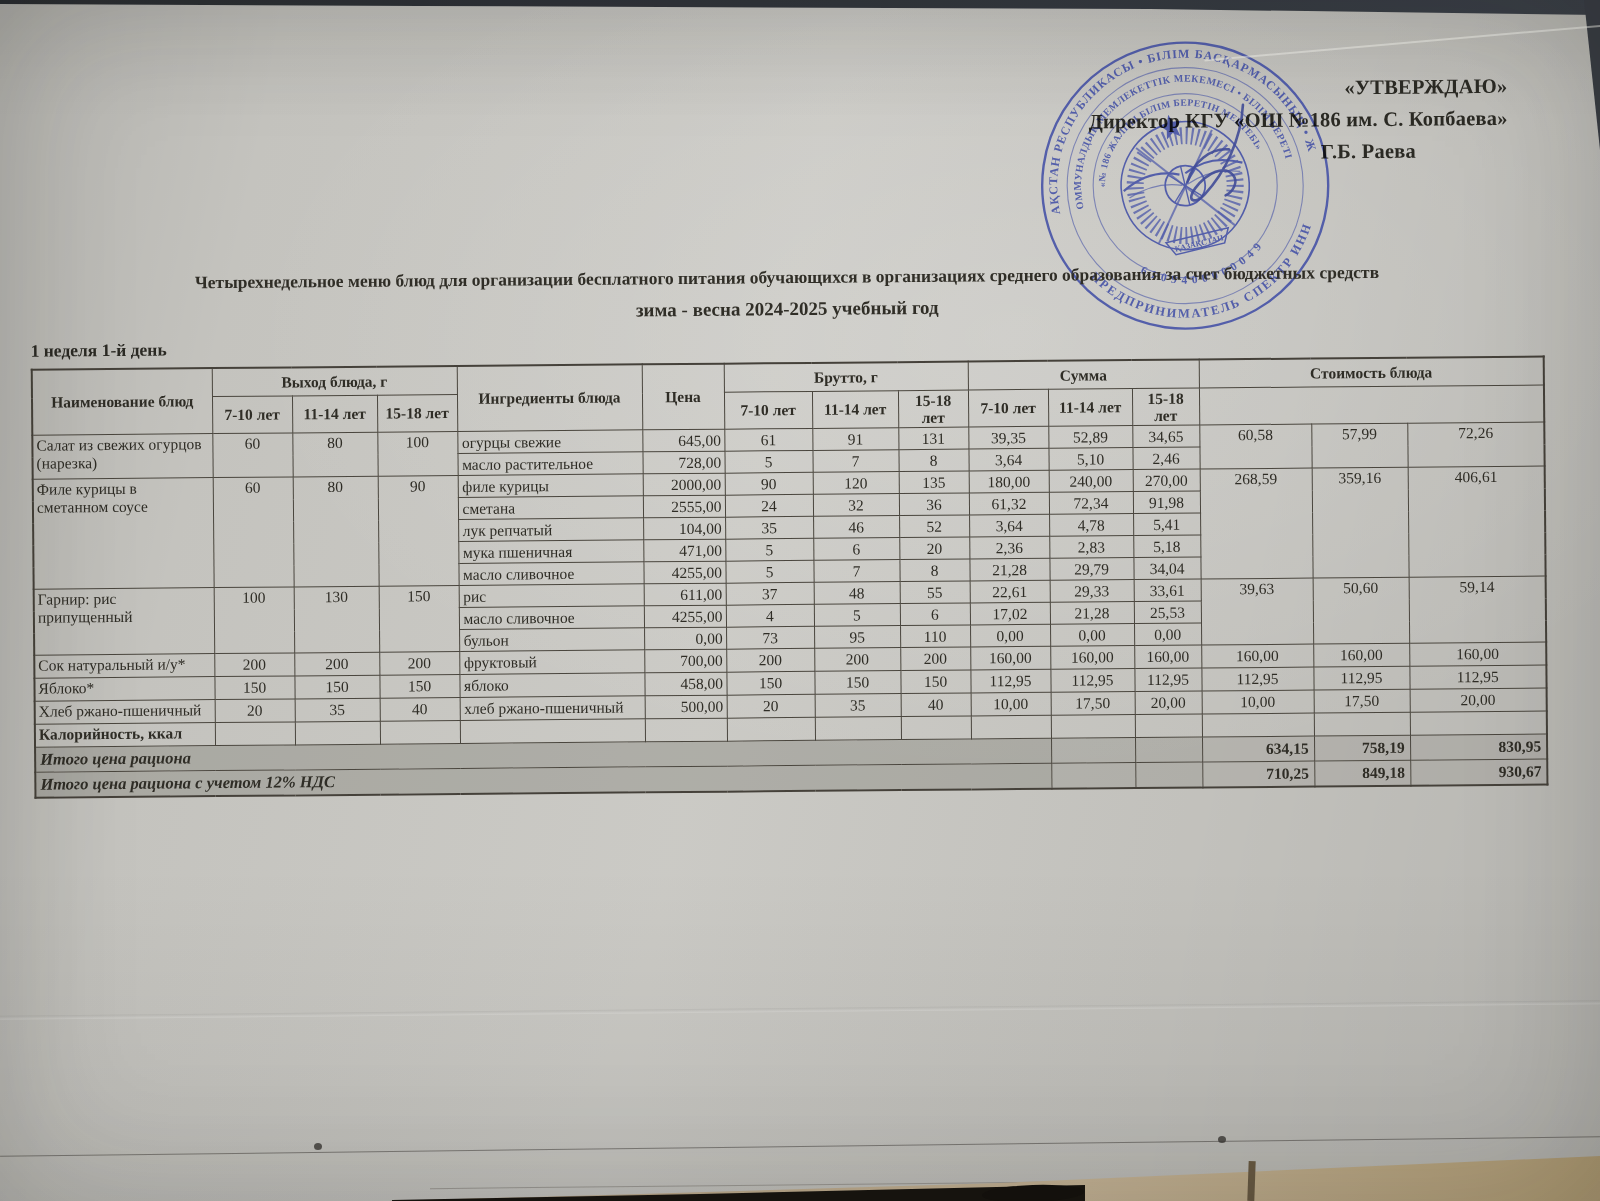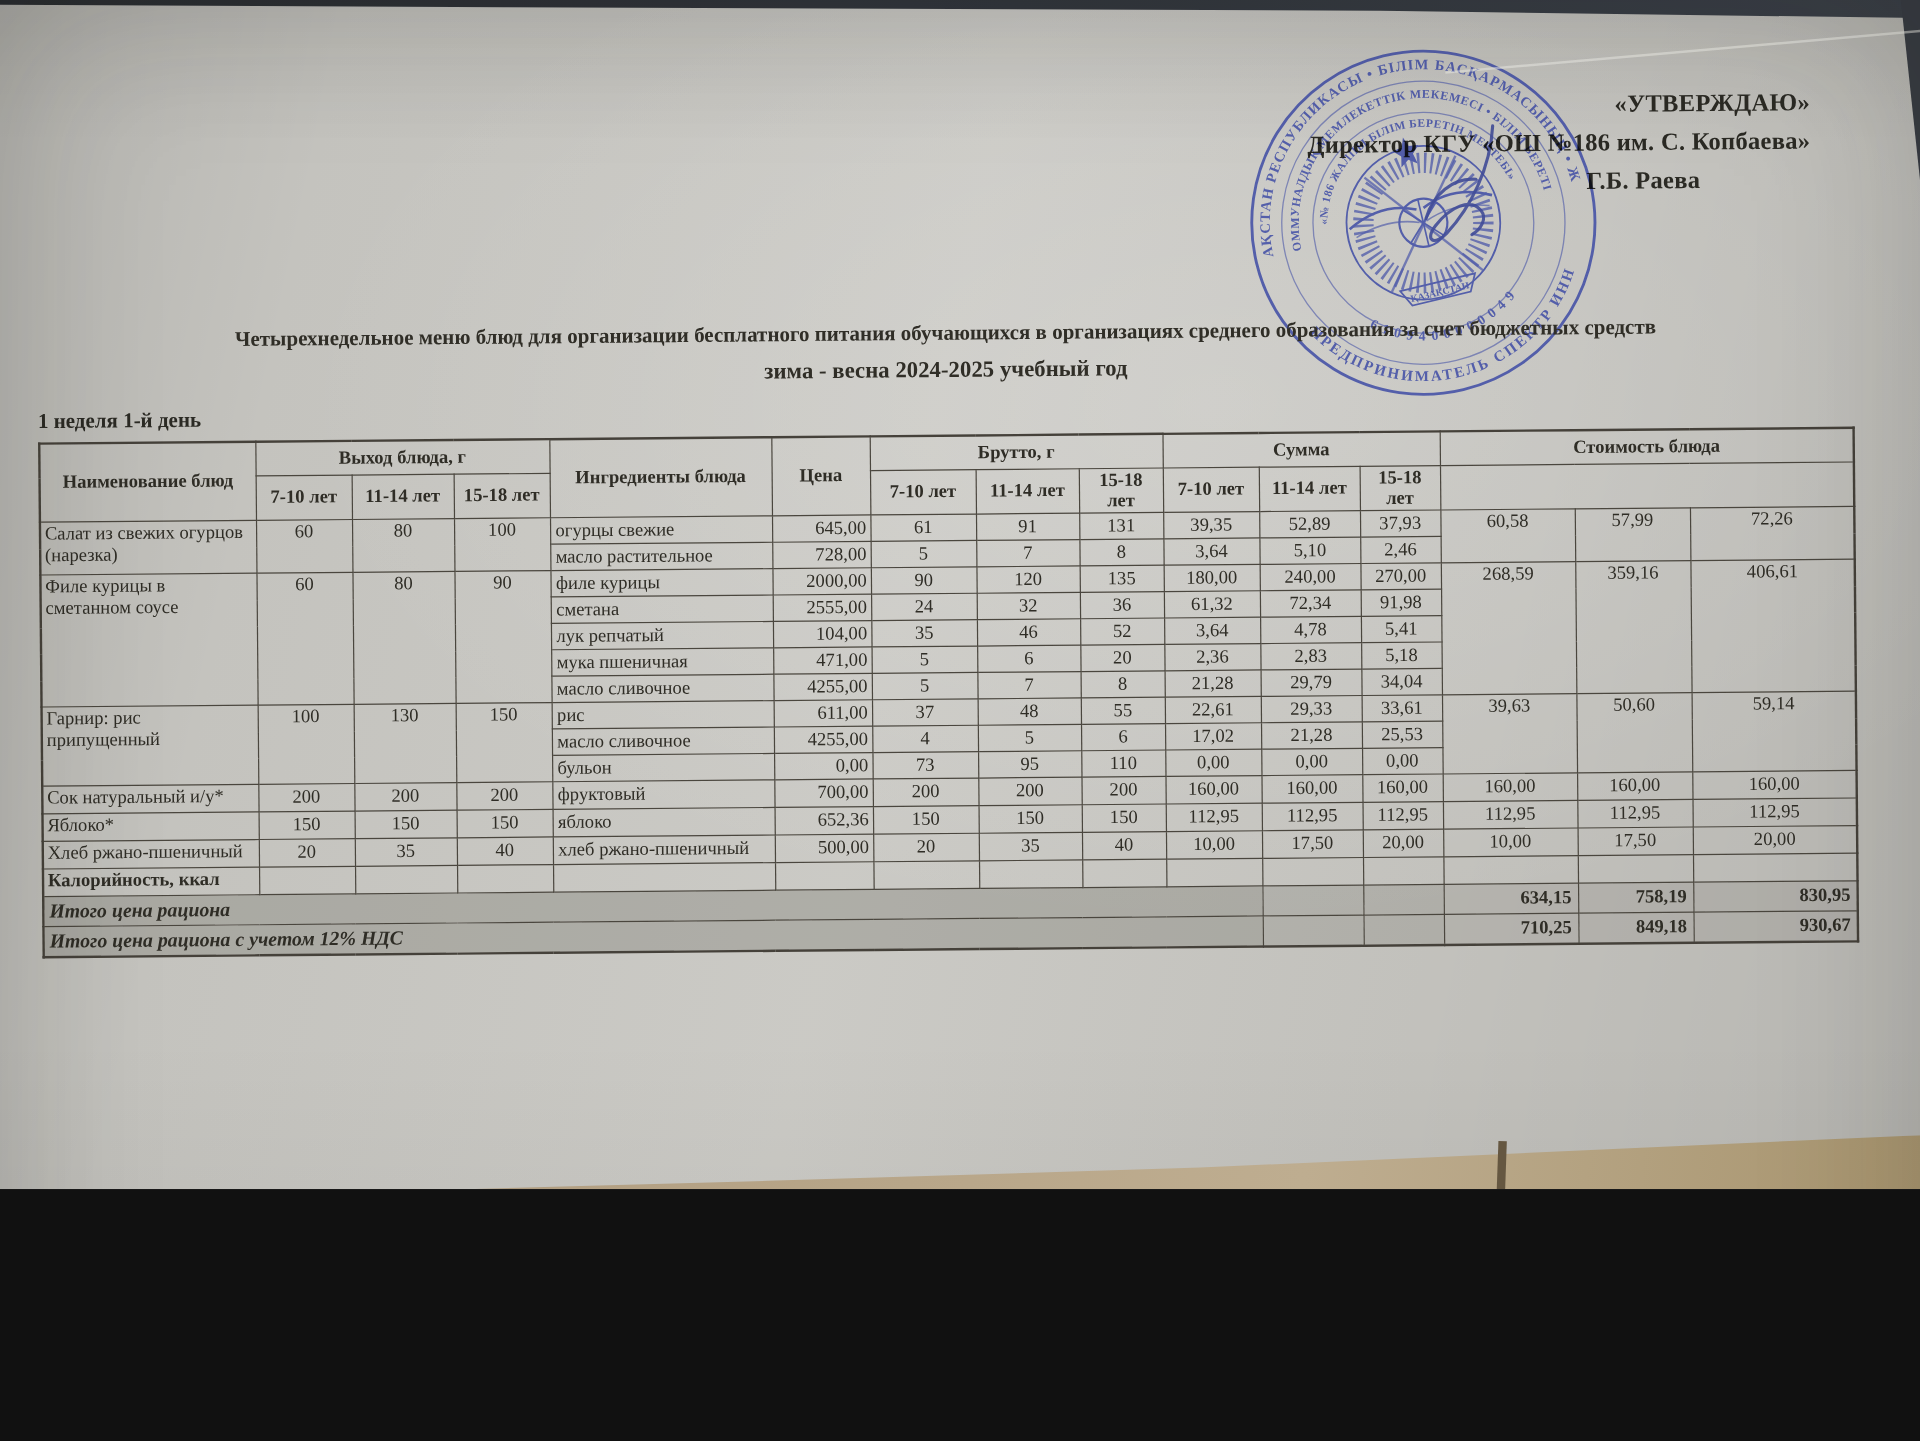--- a/index.html
+++ b/index.html
@@ -1,17 +1,17 @@
 <!DOCTYPE html>
 <html><head>
 <meta charset="utf-8">
 <style>
   html,body { margin:0; padding:0; background:#111; }
   .photo {
-    position:relative; width:1600px; height:991px; overflow:hidden;
+    position:relative; width:1600px; height:1201px; overflow:hidden;
     background:#c8c7c2;
     font-family:"Liberation Serif","DejaVu Serif",serif;
     color:#2e2c26;
   }
   .abs { position:absolute; }
   .paper-light {
     position:absolute; inset:0; pointer-events:none;
     background:
       radial-gradient(ellipse 1250px 720px at 63% 28%, rgba(255,255,255,0.16), rgba(255,255,255,0) 62%),
       linear-gradient(102deg, rgba(0,0,0,0.10) 0%, rgba(0,0,0,0.02) 16%, rgba(255,255,255,0.05) 46%, rgba(0,0,0,0.03) 74%, rgba(0,0,0,0.09) 100%),
@@ -177,21 +177,21 @@
             <td rowspan="2" class="out">60</td>
             <td rowspan="2" class="out">80</td>
             <td rowspan="2" class="out">100</td>
             <td class="ing">огурцы свежие</td>
             <td class="pr">645,00</td>
             <td>61</td>
             <td>91</td>
             <td>131</td>
             <td>39,35</td>
             <td>52,89</td>
-            <td>37,93</td>
+            <td>34,65</td>
             <td rowspan="2" class="cost">60,58</td>
             <td rowspan="2" class="cost">57,99</td>
             <td rowspan="2" class="cost">72,26</td>
           </tr>
           <tr>
             <td class="ing">масло растительное</td>
             <td class="pr">728,00</td>
             <td>5</td>
             <td>7</td>
             <td>8</td>
@@ -309,21 +309,21 @@
             <td>160,00</td>
             <td>160,00</td>
             <td>160,00</td>
           </tr>
           <tr>
             <td class="nm">Яблоко*</td>
             <td>150</td>
             <td>150</td>
             <td>150</td>
             <td class="ing">яблоко</td>
-            <td class="pr">652,36</td>
+            <td class="pr">458,00</td>
             <td>150</td>
             <td>150</td>
             <td>150</td>
             <td>112,95</td>
             <td>112,95</td>
             <td>112,95</td>
             <td>112,95</td>
             <td>112,95</td>
             <td>112,95</td>
           </tr>

